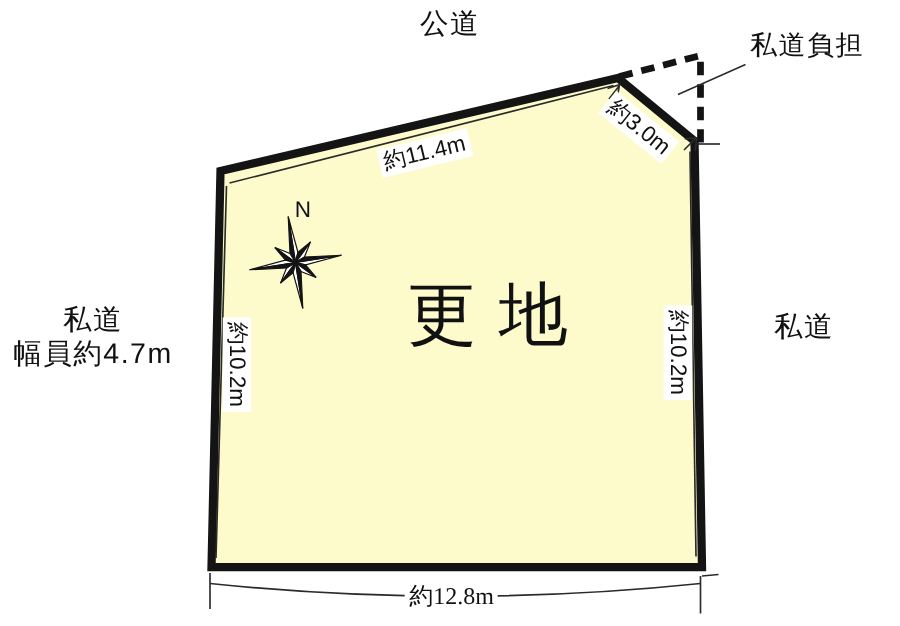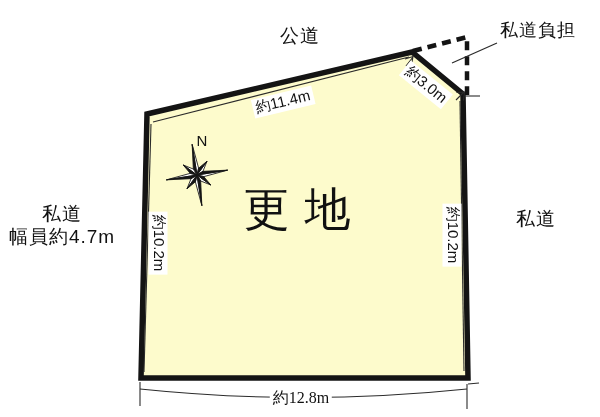--- a/index.html
+++ b/index.html
@@ -10,21 +10,21 @@
   }
   #stage{position:absolute;inset:0;width:600px;height:417px;}
   svg{position:absolute;left:0;top:0;}
   .lbl{
     position:absolute;text-align:center;white-space:nowrap;
     transform:translateX(-50%);
     font-size:19px;line-height:23px;letter-spacing:1px;
   }
   .lbl-burden{font-size:18px;line-height:22px;}
   .main-label{
-    position:absolute;left:297px;top:181px;transform:translateX(-50%);
+    position:absolute;left:325px;top:181px;transform:translateX(-50%);
     text-align:center;white-space:nowrap;
     font-size:46px;line-height:57px;font-weight:500;
   }
   .main-label .l1{letter-spacing:15px;padding-left:15px;}
   .dim{
     position:absolute;white-space:nowrap;
     font-size:15px;background:#ffffff;padding:0 3px;
     transform:translate(-50%,-50%);
   }
   .dim-top{left:283px;top:102px;transform:translate(-50%,-50%) rotate(-13.5deg);}
@@ -78,21 +78,21 @@
           <polygon points="-12.020815280171307,12.020815280171309 0,0 -6.467156727579007,2.678784026555629" fill="#ffffff" stroke="#141414" stroke-width="0.8"></polygon>
           <polygon points="-12.020815280171307,12.020815280171309 0,0 -2.678784026555628,6.467156727579007" fill="#141414" stroke="#141414" stroke-width="0.8"></polygon>
           <polygon points="-31,3.796405077356795e-15 0,0 -6.467156727579009,-2.6787840265556246" fill="#ffffff" stroke="#141414" stroke-width="0.8"></polygon>
           <polygon points="-31,3.796405077356795e-15 0,0 -6.467156727579007,2.678784026555629" fill="#141414" stroke="#141414" stroke-width="0.8"></polygon>
           <polygon points="-12.02081528017131,-12.020815280171307 0,0 -2.6787840265556264,-6.467156727579008" fill="#ffffff" stroke="#141414" stroke-width="0.8"></polygon>
           <polygon points="-12.02081528017131,-12.020815280171307 0,0 -6.467156727579009,-2.6787840265556246" fill="#141414" stroke="#141414" stroke-width="0.8"></polygon>
         </g>
     </g>
   </svg>
 
-  <div class="lbl" style="left:300px;top:24px;">
+  <div class="lbl" style="left:300px;top:5px;">
     <div>公道</div>
   </div>
 
   <div class="lbl lbl-burden" style="left:538px;top:19px;">
     <div>私道負担</div>
   </div>
 
   <div class="lbl" style="left:62px;top:202px;">
     <div>私道</div>
     <div>幅員約4.7m</div>

